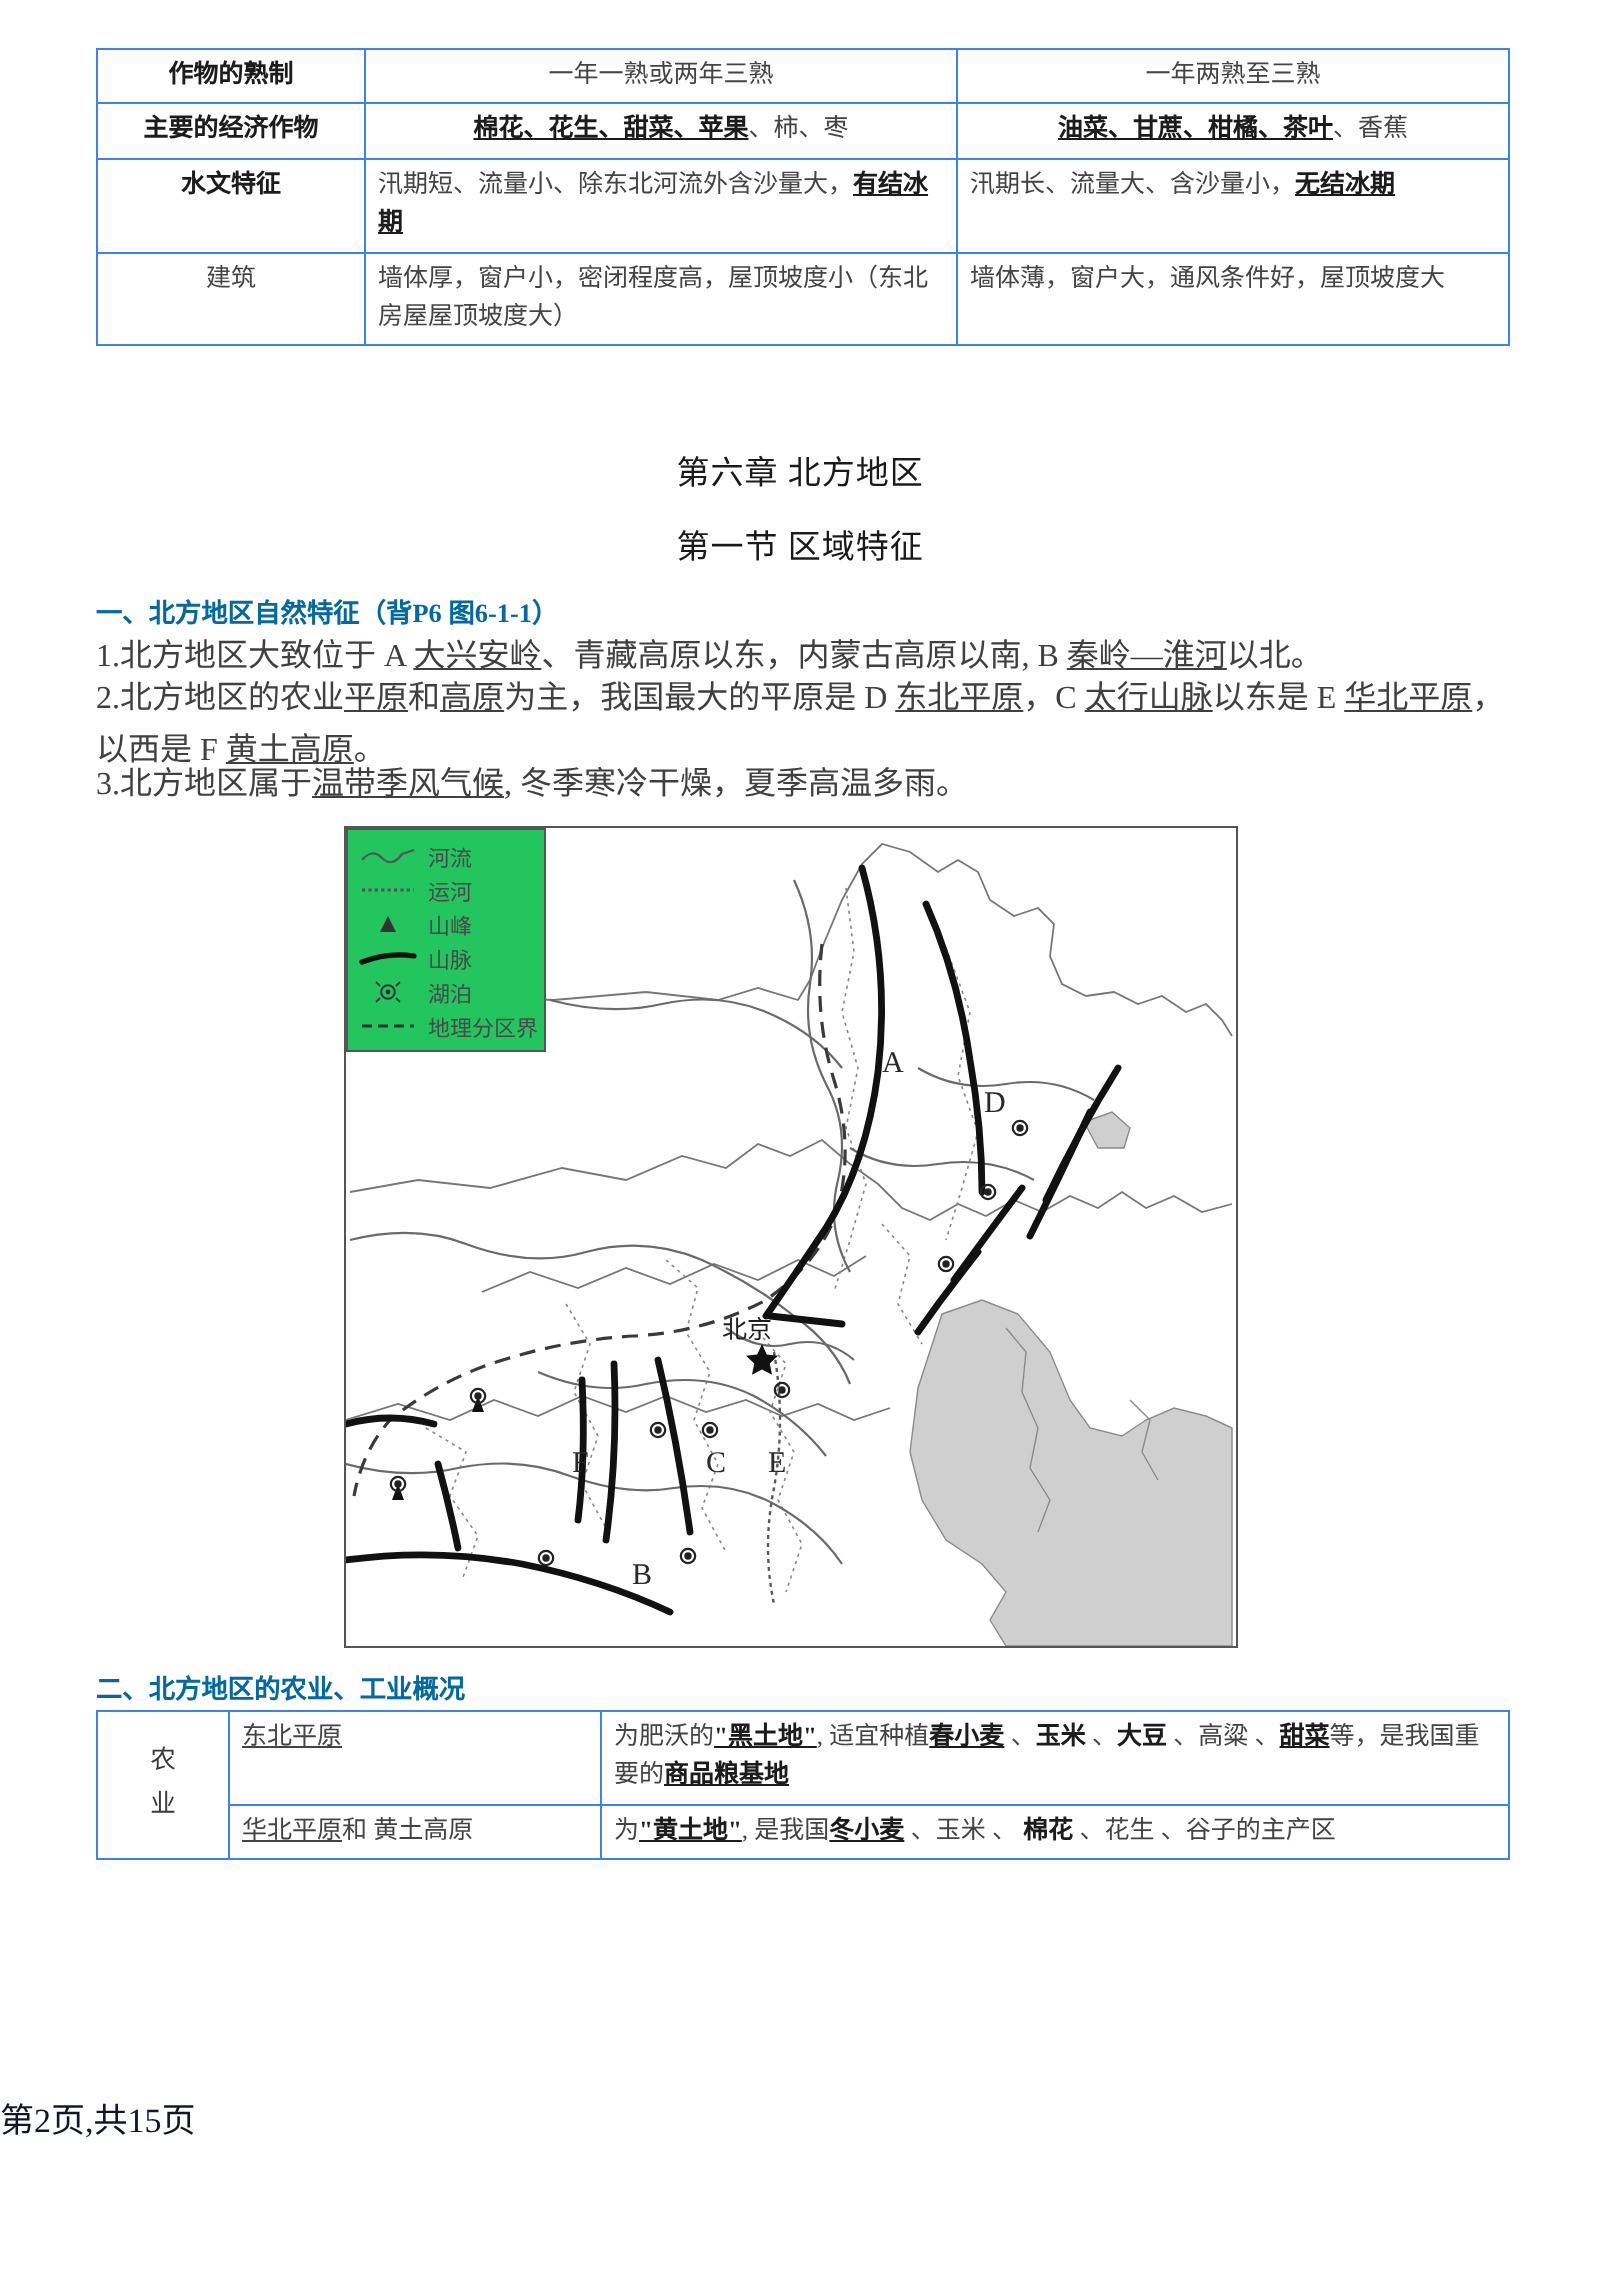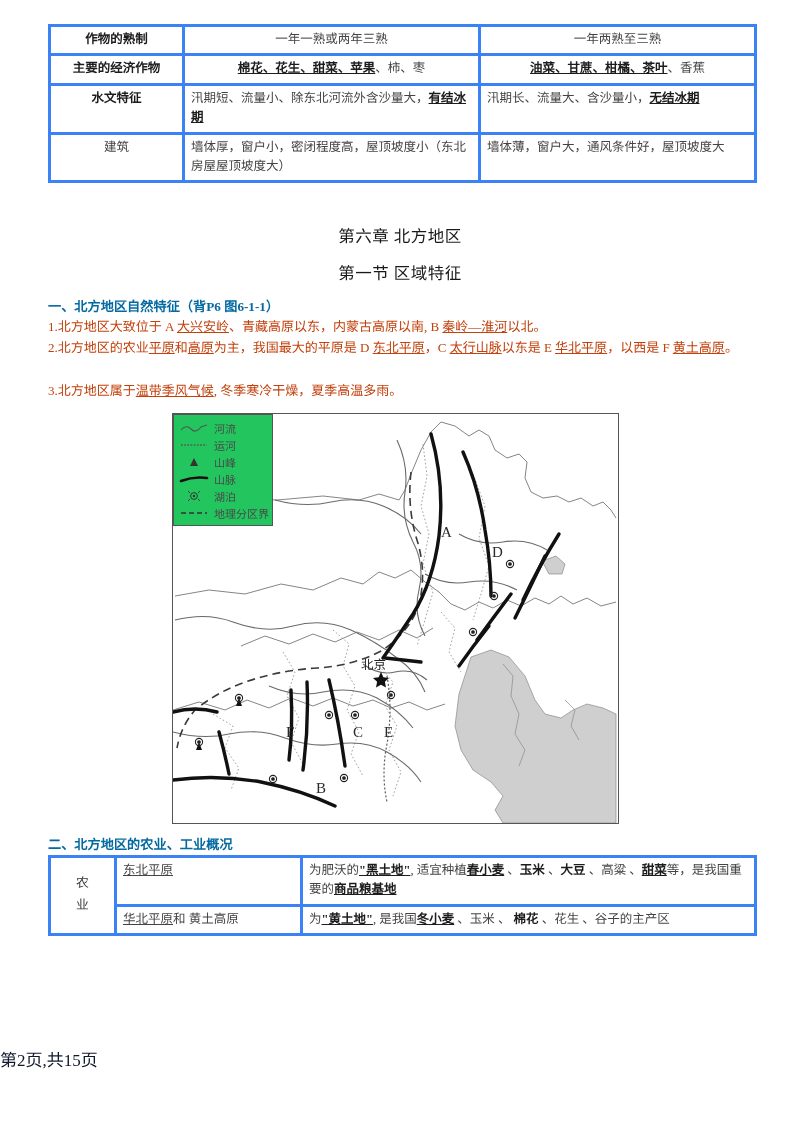--- a/index.html
+++ b/index.html
@@ -24,21 +24,21 @@
 
   
   table.doc-table {
     border-collapse: collapse;
     table-layout: fixed;
     font-size: 12.5px;
     line-height: 1.55;
     color: #444;
   }
   table.doc-table td {
-    border: 3px solid #3b82f6;
+    border: 1px solid #3b82f6;
     padding: 3px 6px 4px 6px;
     vertical-align: top;
     font-family: Liberation Serif, serif;
   }
   td.ctr { text-align: center; vertical-align: middle; }
   td.mid { vertical-align: middle; }
   .b { font-weight: bold; color: #1c1c1c; }
   .u { text-decoration: underline; }
   .bu { font-weight: bold; text-decoration: underline; color: #1c1c1c; }
 
@@ -63,23 +63,23 @@
     font-size: 16.5px;
     letter-spacing: 0.5px;
   }
   #chapter-heading { top: 223px; }
   #section-heading { top: 260px; }
 
   .body-line {
     position: absolute;
     left: 48px;
     width: 706px;
-    font-size: 13px;
+    font-size: 16px;
     line-height: 1.62;
-    color: #c2410c;
+    color: #404040;
   }
   .sub-heading {
     font-weight: bold;
     color: #0369a1;
     font-size: 13.2px;
   }
   #h-natural  { top: 296px; }
   #p-1        { top: 316px; }
   #p-2        { top: 337px; }
   #p-3        { top: 380px; }

